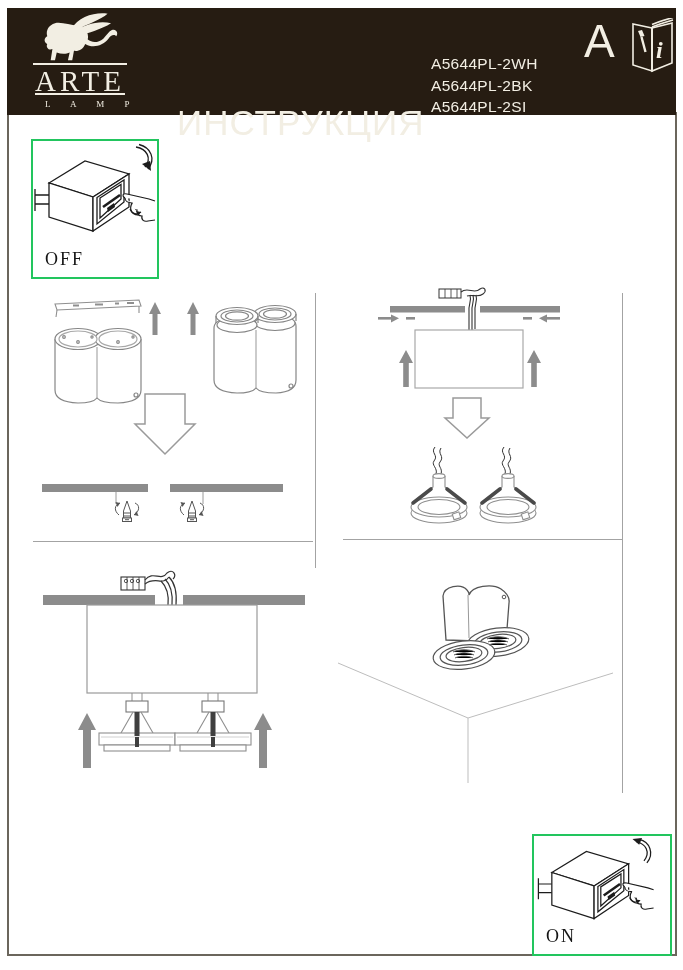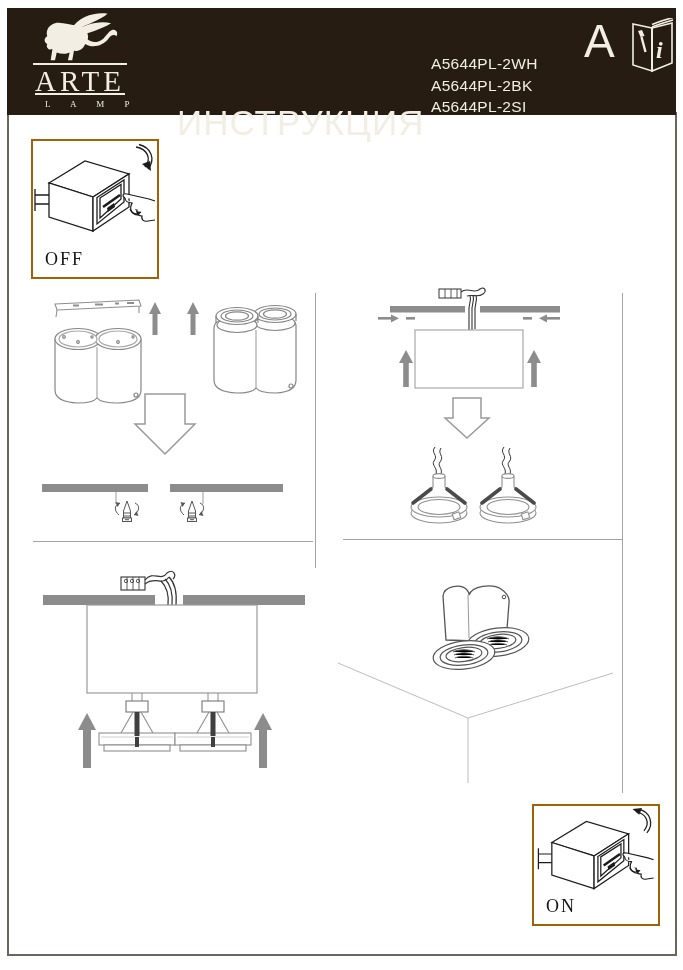--- a/index.html
+++ b/index.html
@@ -18,23 +18,23 @@
   .logo-rule { width:94px; height:2px; background:#f2eee3; margin:1px auto 1px auto; }
   .brand-name { font-family:"Liberation Serif", serif; font-size:29px; line-height:30px; letter-spacing:4px; white-space:pre;text-decoration:underline; }
   .brand-sub { font-family:"Liberation Serif", serif; font-size:9px; letter-spacing:9px; margin-top:3px; white-space:pre; padding-left:6px;margin-left:7px; }
   .title-en { left:170px; top:20px; font-size:20px; letter-spacing:1.5px; white-space:pre; }
   .title-ru { left:170px; top:58px; font-size:35px; letter-spacing:1px;margin-top:37px; }
   .codes { left:424px; top:45px; font-size:15.5px; line-height:21.5px; letter-spacing:0.3px; }
   .cat-letter { left:577px; top:8px; font-size:46px; line-height:50px; }
   .booklet { left:621px; top:10px; }
 
   
-  .switch-box { border:2px solid #a16207; background:#fff; }
+  .switch-box { border:2px solid #22c55e; background:#fff; }
   .off-box { left:31px; top:139px; width:128px; height:140px; }
-  .on-box  { left:532px; top:804px; width:128px; height:122px; }
+  .on-box  { left:532px; top:834px; width:140px; height:122px; }
   .switch-label {
     position:absolute; left:12px; bottom:7px;
     font-family:"Liberation Serif", serif; font-size:18px; letter-spacing:2px; color:#161616;
   }
   .switch-art { position:absolute; left:0; top:0; }
 
   
   .svgA { left:33px;  top:290px; }
   .svgB { left:33px;  top:478px; }
   .svgC { left:375px; top:286px; }

